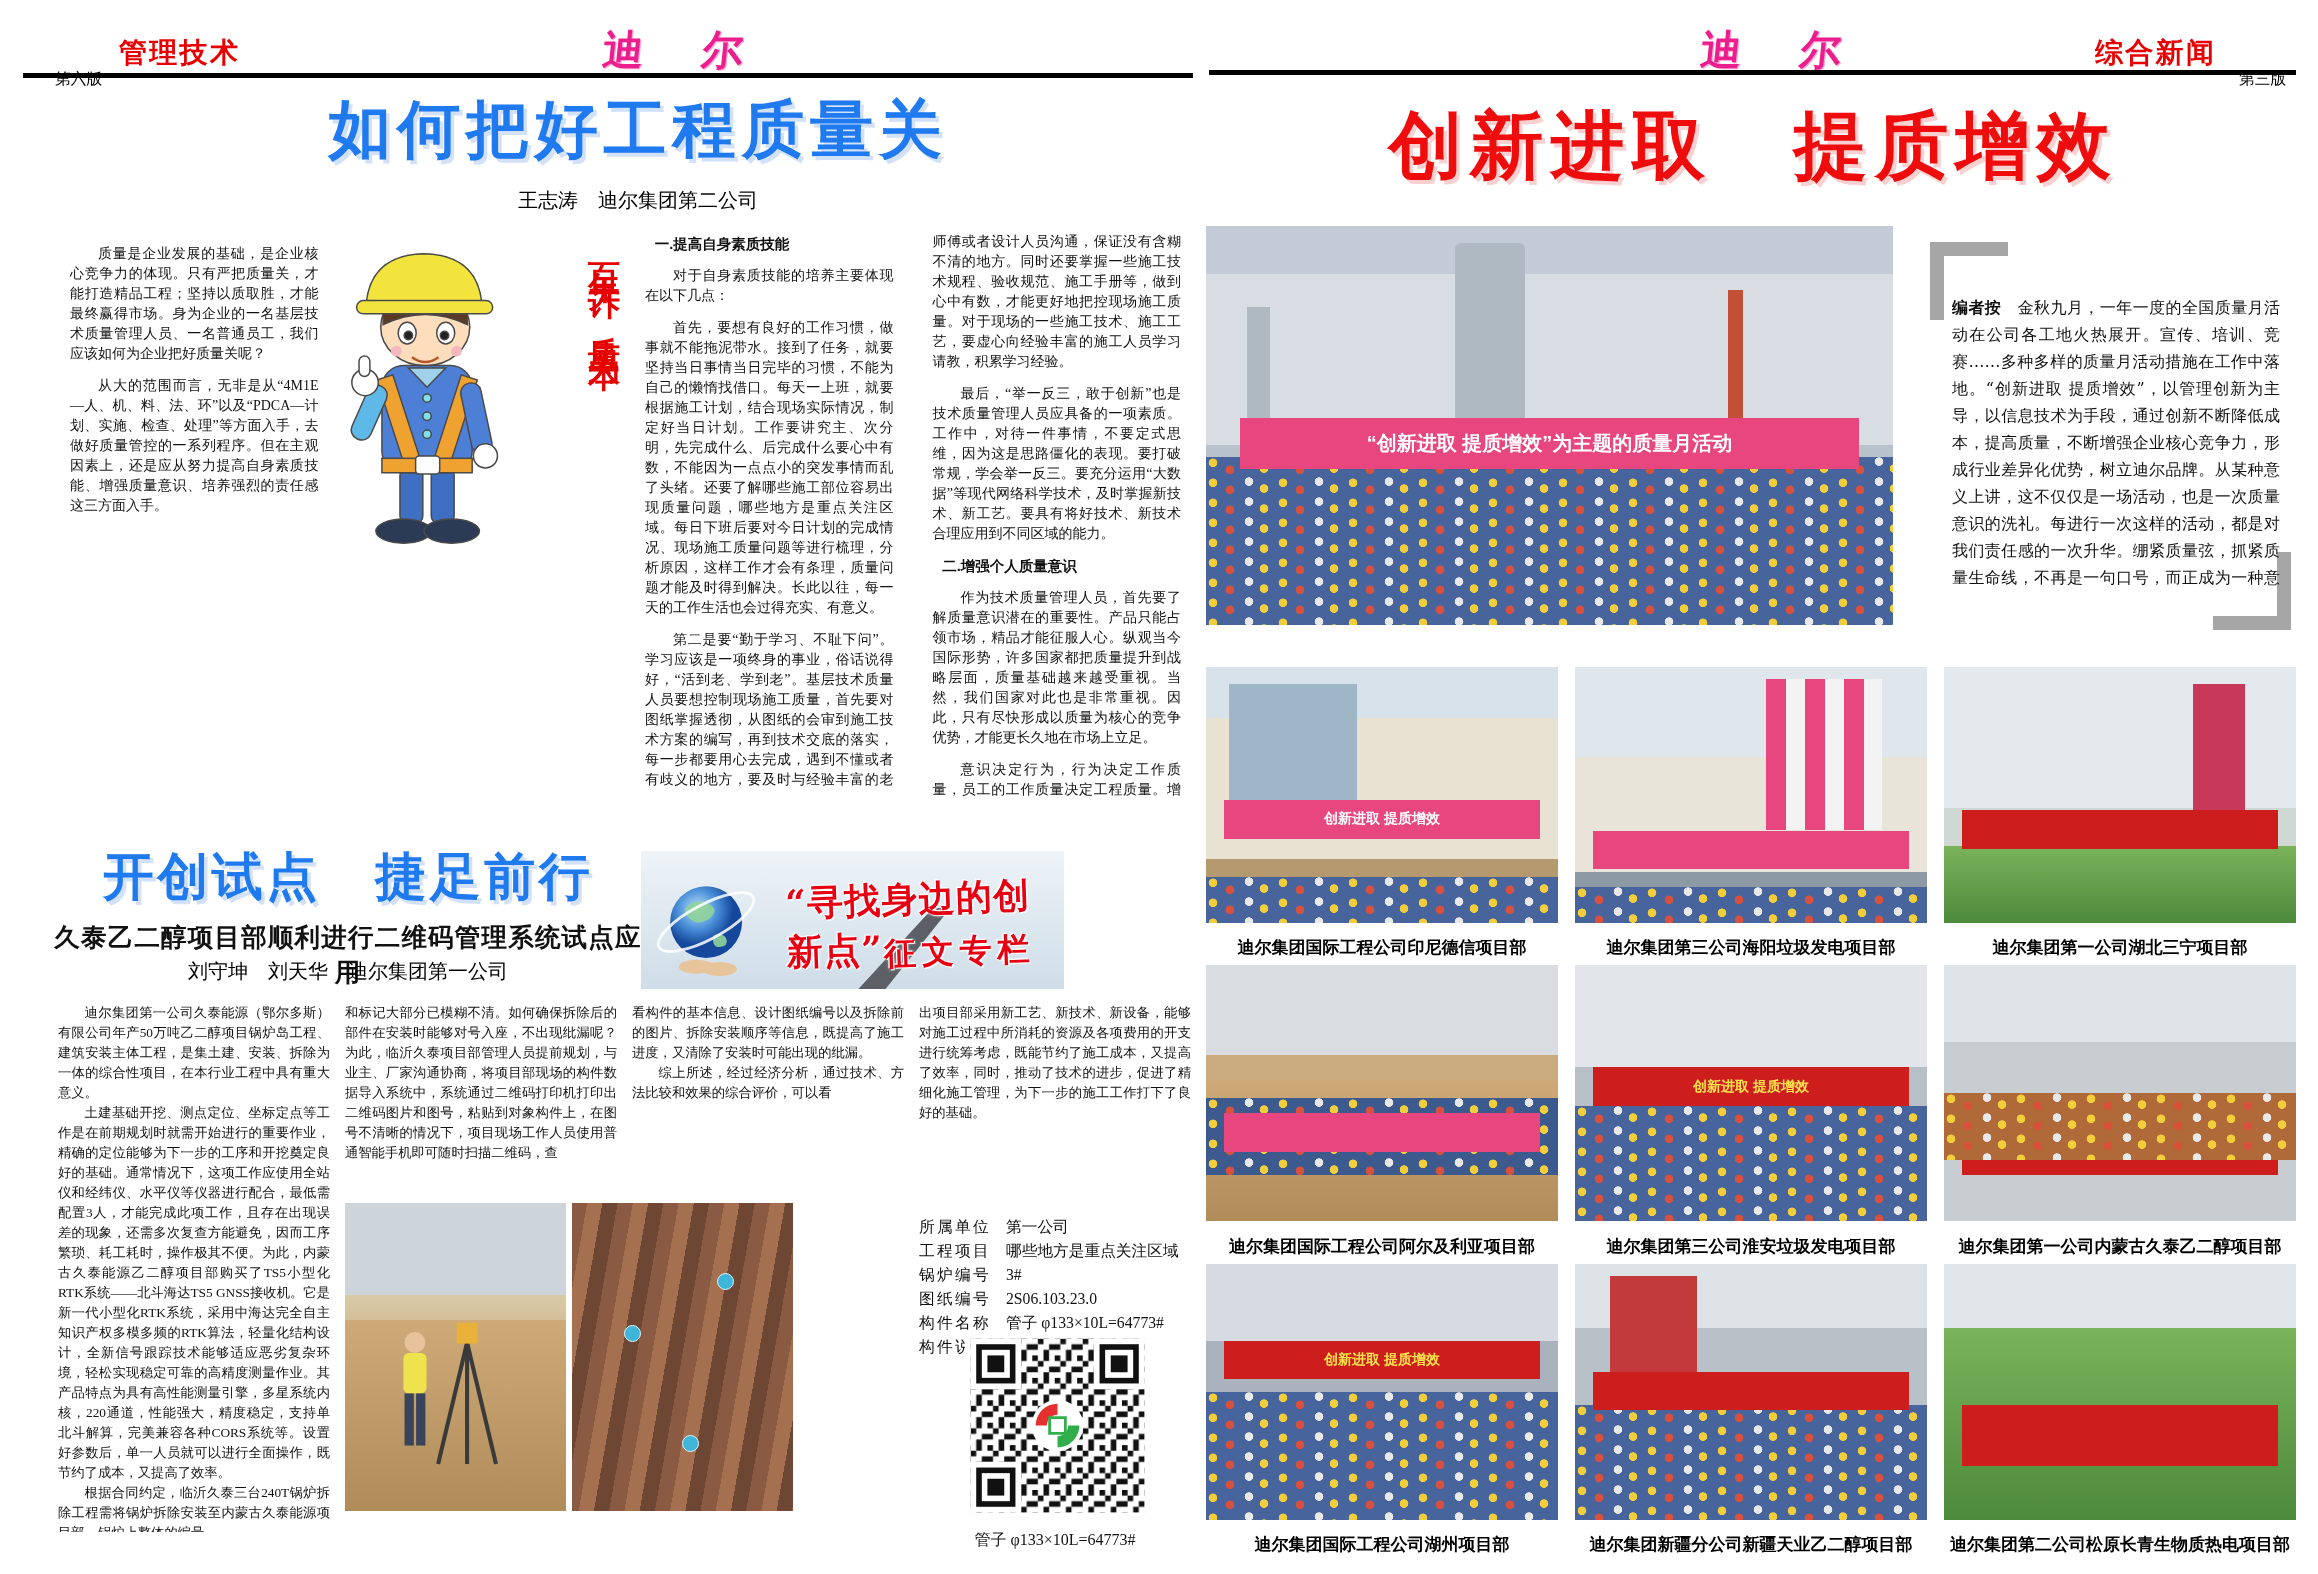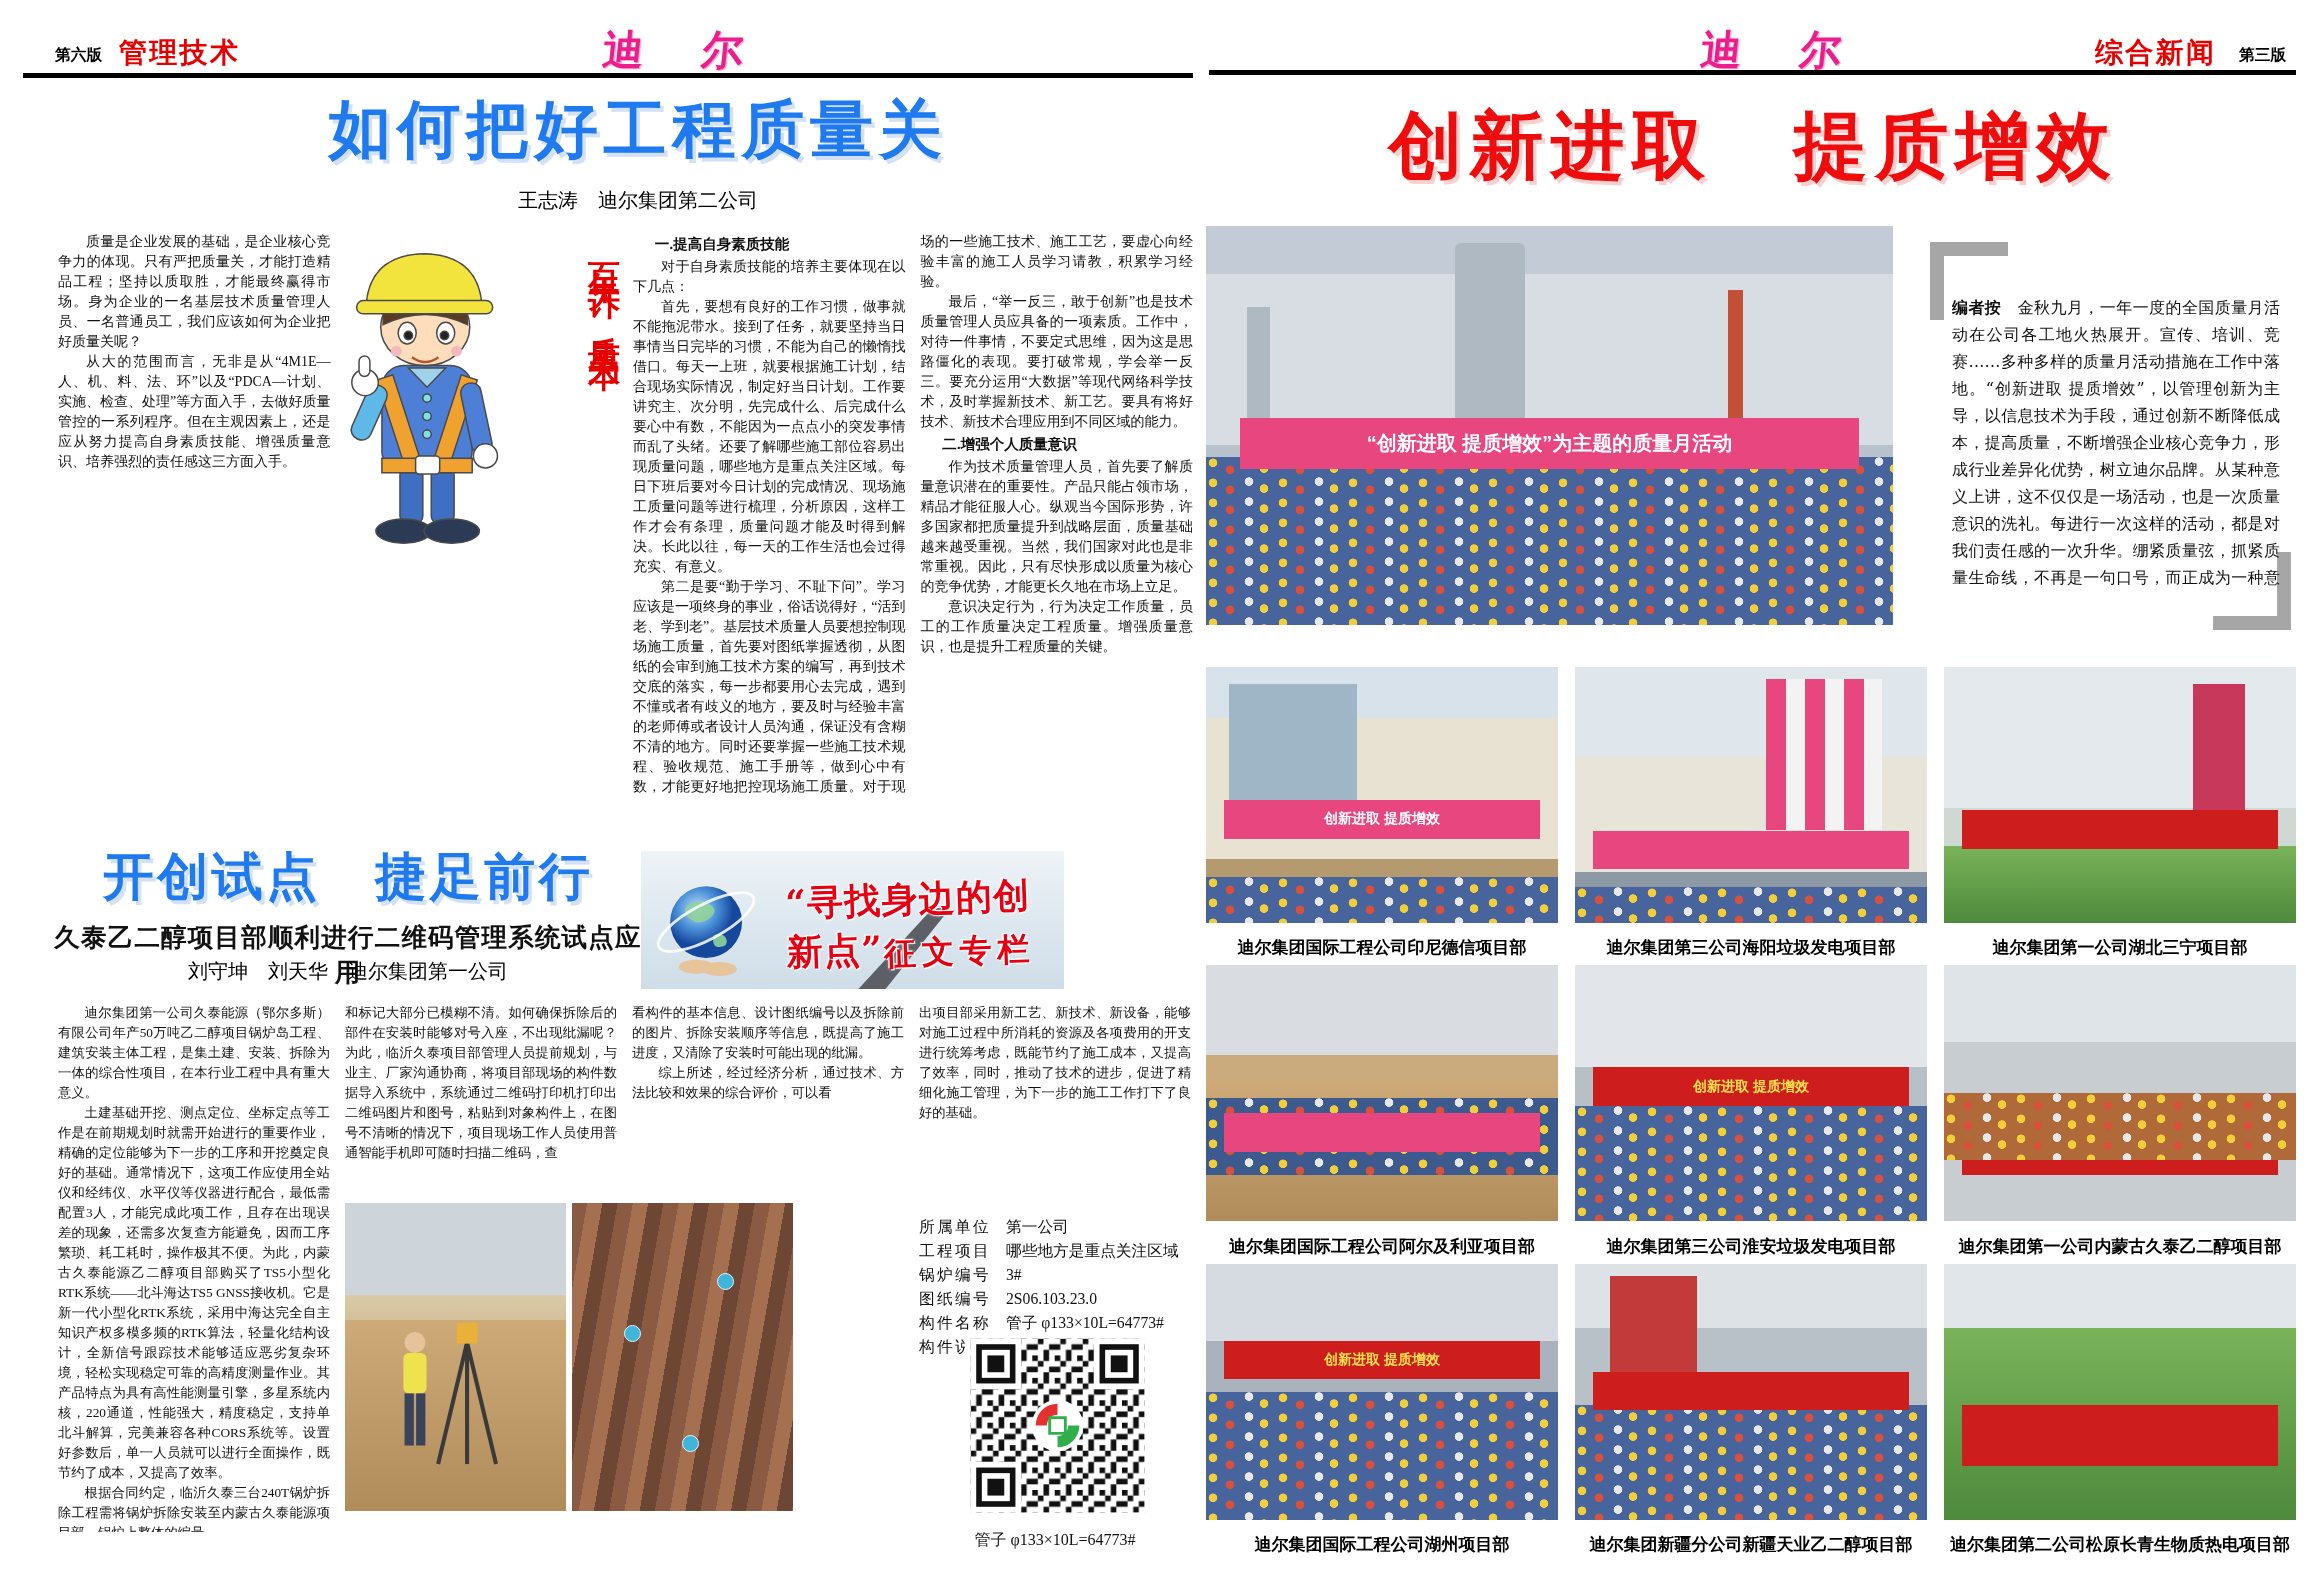--- a/index.html
+++ b/index.html
@@ -1,31 +1,31 @@
 <!DOCTYPE html>
 <html style="font-size:9.3px"><head>
 <meta charset="utf-8">
 <style>
   html,body{margin:0;padding:0;background:#888;}
   #page{position:relative;width:2319px;height:1575px;background:#ffffff;overflow:hidden;
         font-family:"Liberation Serif","DejaVu Serif",serif;color:#111;}
   .abs{position:absolute;}
   
   .rule{position:absolute;height:5.2px;background:#000;}
-  .hdr-pageno{font-family:"Liberation Sans",sans-serif;font-size:15.7px;color:#000;font-weight:bold;}
+  .hdr-pageno{font-family:"Liberation Sans",sans-serif;font-size:15.7px;color:#000;font-weight:normal;margin-top:24px;}
   .hdr-section{font-family:"Liberation Sans",sans-serif;font-size:28px;font-weight:bold;color:#e60000;letter-spacing:2.3px;}
   .logo{font-family:"DejaVu Serif",serif;font-size:41px;font-weight:bold;color:#ec1e8d;letter-spacing:22px;
         text-shadow:1.2px 1.2px 0 #f9a9d4;transform:skewX(-6deg);}
   
   .t-blue{color:#1f7af0;font-family:"Liberation Sans",sans-serif;font-weight:bold;
           text-shadow:3.5px 3.5px 0 rgba(130,170,235,.35);}
   .byline{font-family:"Liberation Sans",sans-serif;font-size:20px;color:#000;text-align:center;}
   #a1flow{column-count:4;column-gap:15px;column-fill:auto;height:574px;overflow:hidden;
           font-size:14px;line-height:20px;text-align:justify;}
-  #a1flow p{margin:0;text-indent:2em;}
+  #a1flow p{margin:12px;text-indent:2em;}
   #a1flow .h{font-family:"Liberation Sans",sans-serif;font-weight:bold;font-size:14.5px;text-indent:1.5em;margin:2.3px 0;}
   .cartoon-block{break-inside:avoid;break-after:column;height:339px;position:relative;margin-top:3.5px;}
   .slogan-v{position:absolute;right:3.5px;top:5.8px;height:325px;writing-mode:vertical-rl;
             color:#e60000;font-family:"Liberation Sans",sans-serif;font-weight:bold;font-size:32px;letter-spacing:8px;}
   
   .a2col{position:absolute;font-size:13.3px;line-height:20px;text-align:justify;overflow:hidden;}
   .a2col p{margin:0;text-indent:2em;}
   .a2col p.noind{text-indent:0;}
   .subtitle{font-family:"DejaVu Serif",serif;font-weight:bold;font-size:25.5px;text-align:center;letter-spacing:1.2px;}
   

